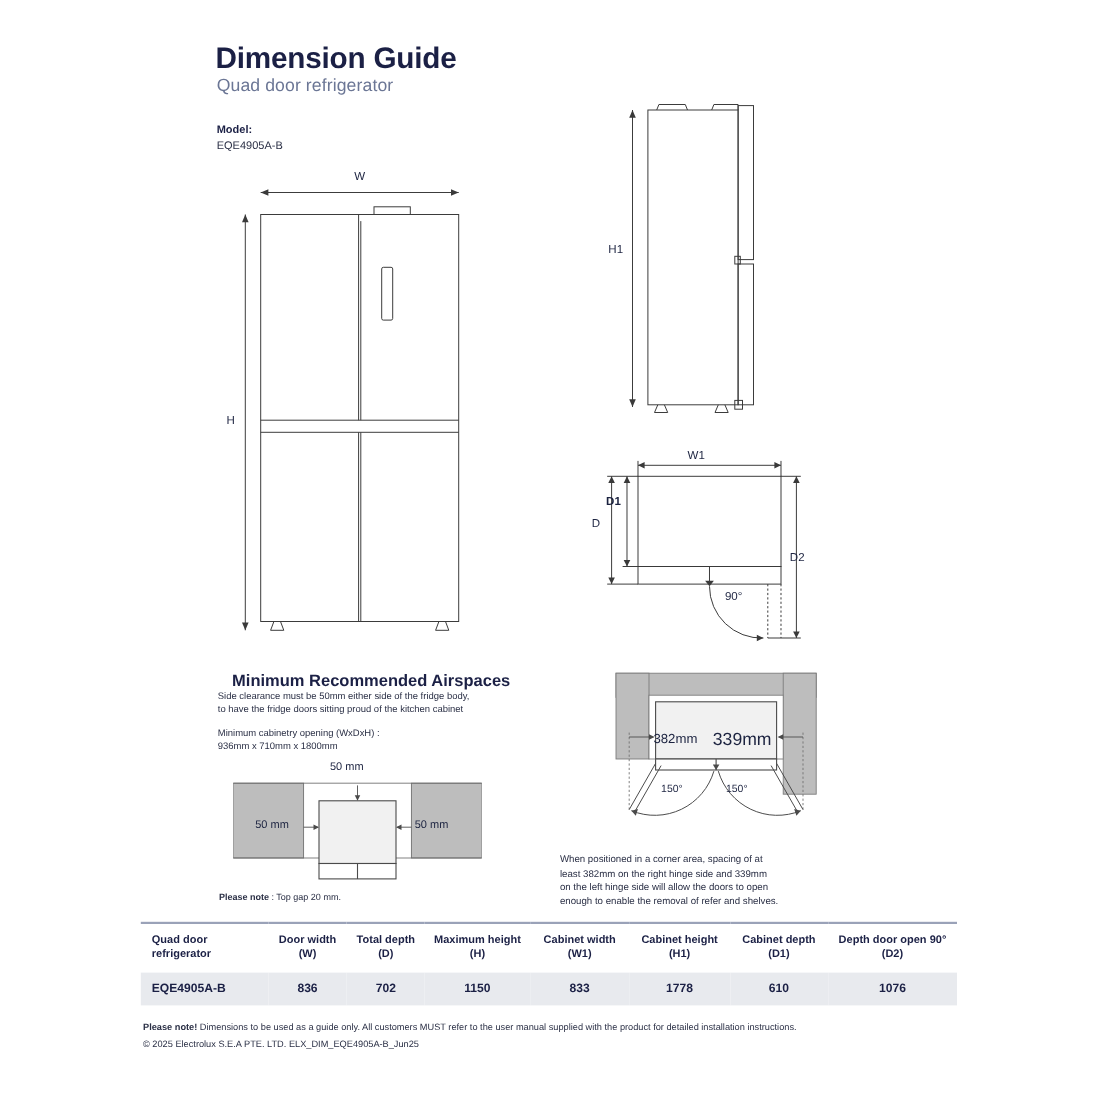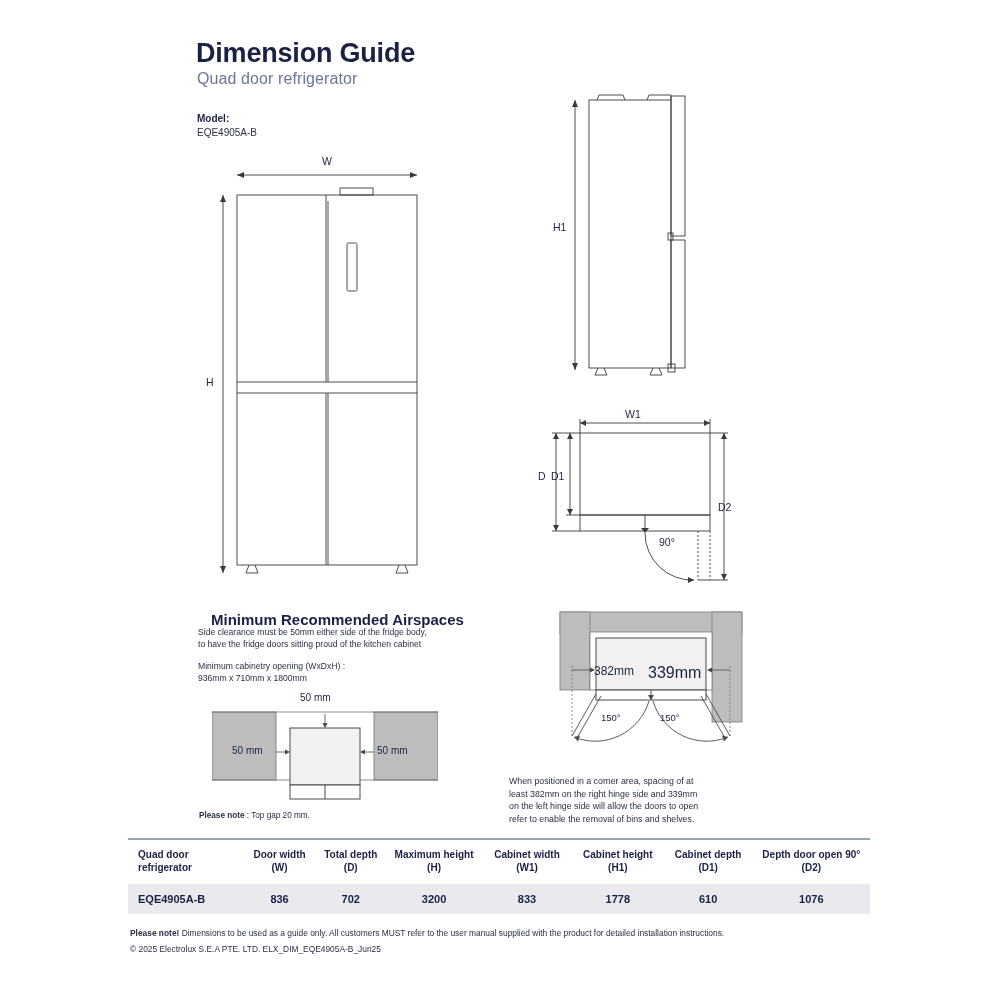--- a/index.html
+++ b/index.html
@@ -208,21 +208,21 @@
         <line x1="182" y1="126" x2="182" y2="175"></line>
       </g>
 
       <path d="M117,128 A47,47 0 0 0 166,175"></path>
       <path d="M117,128 l-4,-5 l8,0 z" fill="#3a3a3a" stroke="none"></path>
       <path d="M166,175 l-6,-3 l0,6 z" fill="#3a3a3a" stroke="none"></path>
     </g>
   </svg>
   <div class="dimlabel" style="left:625px; top:408px;">W1</div>
   <div class="dimlabel" style="left:538px; top:470px;">D</div>
-  <div class="dimlabel" style="left:551px; top:470px;">D1</div>
+  <div class="dimlabel" style="left:551px; top:450px;font-weight:bold;">D1</div>
   <div class="dimlabel" style="left:718px; top:501px;">D2</div>
   <div class="dimlabel" style="left:659px; top:536px;">90°</div>
 
   <div class="bold-head" style="left:198px; top:611px;">Minimum Recommended Airspaces</div>
   <div class="small-note" style="left:198px; top:626px;">Side clearance must be 50mm either side of the fridge body,
 to have the fridge doors sitting proud of the kitchen cabinet</div>
   <div class="small-note" style="left:198px; top:660px;">Minimum cabinetry opening (WxDxH) :
 936mm x 710mm x 1800mm</div>
 
   <svg class="svgbox" style="left:212px; top:700px;" width="226" height="105" viewBox="0 0 226 105">
@@ -295,42 +295,42 @@
 
     <path d="M123,92 l-3,-5 l6,0 z" fill="#4a4a4a" stroke="none"></path>
   </svg>
   <div class="dimlabel" style="left:594px; top:664px; font-size:12px;">382mm</div>
   <div class="dimlabel" style="left:648px; top:664px; font-size:16px;">339mm</div>
   <div class="dimlabel" style="left:601px; top:712px; font-size:9.5px;">150°</div>
   <div class="dimlabel" style="left:660px; top:712px; font-size:9.5px;">150°</div>
   <div class="small-note" style="left:509px; top:775px; font-size:8.8px; line-height:12.6px;">When positioned in a corner area, spacing of at
 least 382mm on the right hinge side and 339mm
 on the left hinge side will allow the doors to open
-refer to enable the removal of bins and shelves.</div>
+enough to enable the removal of refer and shelves.</div>
 
   <div id="table-wrap">
     <table class="dims">
       <thead>
         <tr>
           <th>Quad door refrigerator</th>
           <th>Door width (W)</th>
           <th>Total depth (D)</th>
           <th>Maximum height (H)</th>
           <th>Cabinet width (W1)</th>
           <th>Cabinet height (H1)</th>
           <th>Cabinet depth (D1)</th>
           <th>Depth door open 90° (D2)</th>
         </tr>
       </thead>
       <tbody>
         <tr>
           <td>EQE4905A-B</td>
           <td>836</td>
           <td>702</td>
-          <td>3200</td>
+          <td>1150</td>
           <td>833</td>
           <td>1778</td>
           <td>610</td>
           <td>1076</td>
         </tr>
       </tbody>
     </table>
   </div>
 
   <div id="footer-note"><b>Please note!</b><span> Dimensions to be used as a guide only. All customers MUST refer to the user manual supplied with the product for detailed installation instructions.</span></div>

